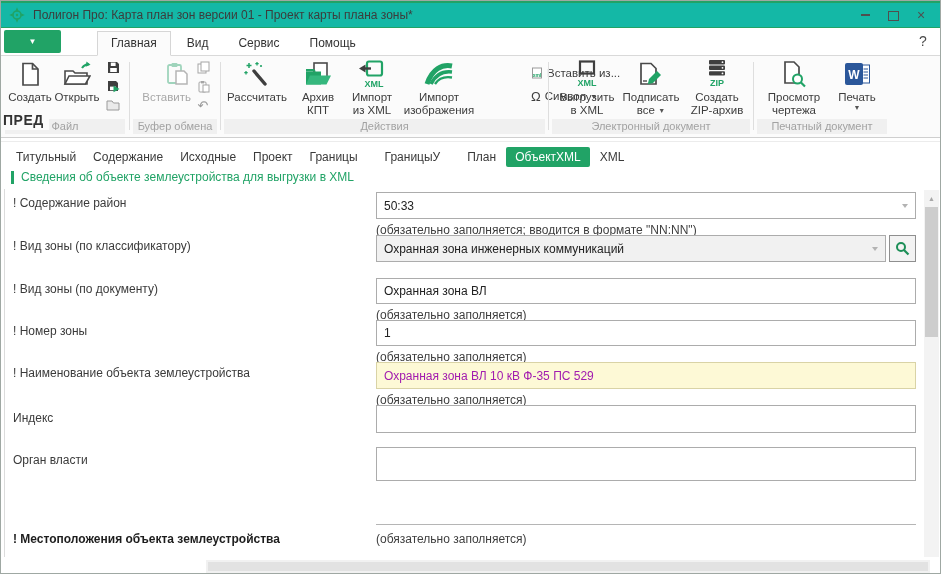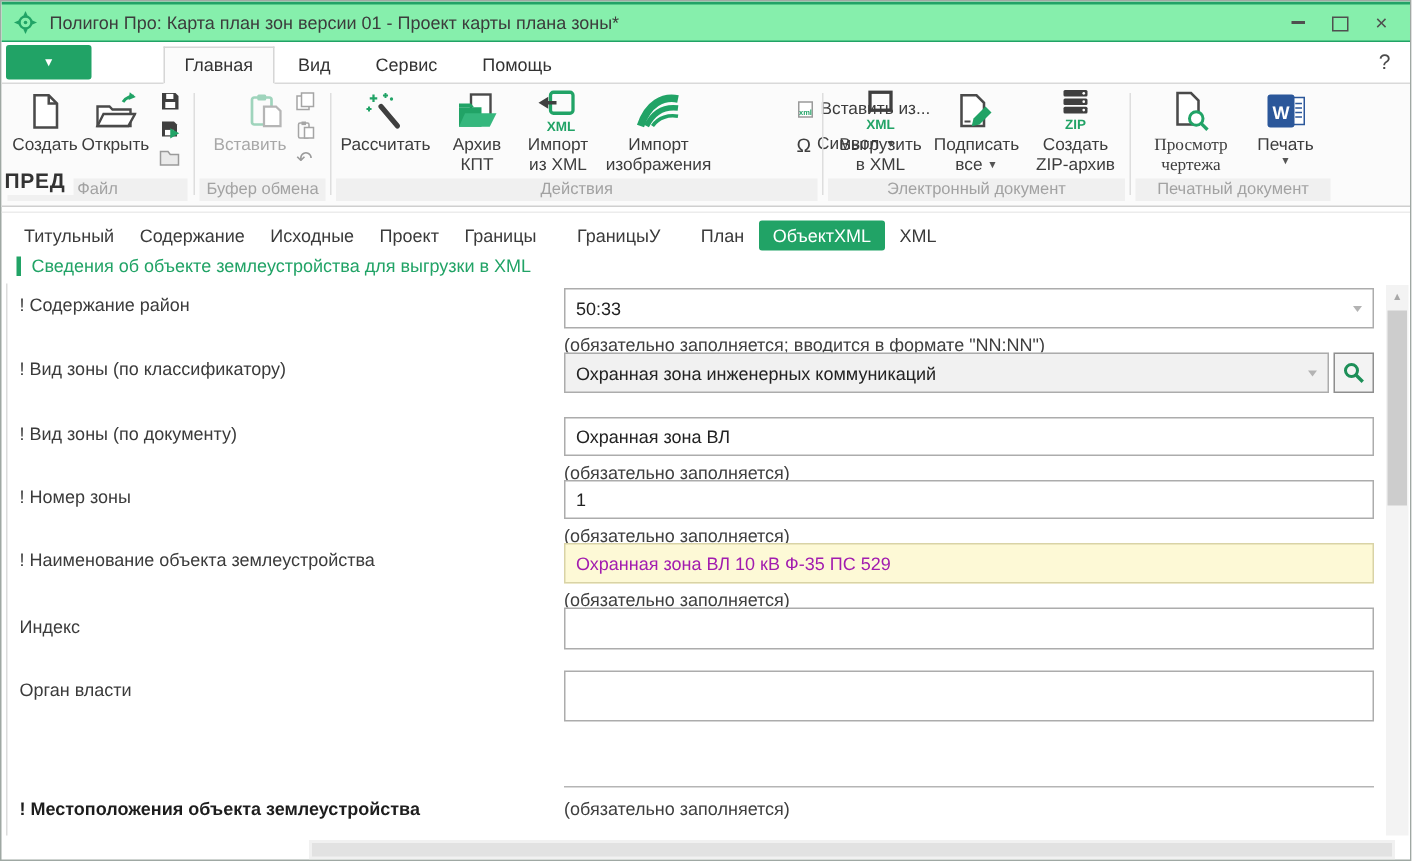--- a/index.html
+++ b/index.html
@@ -1,36 +1,36 @@
 <!DOCTYPE html>
 <html><head>
 <meta charset="utf-8">
 <style>
   html,body{margin:0;padding:0;background:#e9e9e9;}
   .app{position:relative;width:941px;height:574px;background:#ffffff;
        font-family:"Liberation Sans",sans-serif;border:1px solid #9fa8a3;
        box-sizing:border-box;overflow:hidden;}
 
   
-  .titlebar{position:absolute;left:0;top:0;right:0;height:27px;background:#86efac;
+  .titlebar{position:absolute;left:0;top:0;right:0;height:27px;background:#14b8a6;
             border-top:2px solid #21a366;border-bottom:1px solid #21a366;box-sizing:border-box;}
   .app-icon{position:absolute;left:8px;top:4px;width:16px;height:16px;}
   .win-title{position:absolute;left:32px;top:5px;font-size:12px;color:#3c3c3c;white-space:nowrap;}
   .winbtn{position:absolute;top:3px;width:22px;height:18px;text-align:center;line-height:18px;
           color:#4f4f4f;font-size:13px;cursor:default;}
   .wb-min{right:64px;} .wb-max{right:36px;} .wb-close{right:8px;font-size:14px;}
   .minbar{display:inline-block;width:9px;height:2px;background:#4f4f4f;vertical-align:middle;margin-bottom:2px;}
   .maxbox{display:inline-block;width:9px;height:8px;border:1.5px solid #4f4f4f;vertical-align:middle;}
 
   
   .tabrow{position:absolute;left:0;top:27px;right:0;height:28px;background:#ffffff;
           border-bottom:1px solid #d9d9d9;box-sizing:border-box;}
   .appmenu{position:absolute;left:3px;top:2px;width:57px;height:23px;background:#21a366;border-radius:2px;
            text-align:center;line-height:23px;color:#fff;font-size:8px;}
-  .rtabs{position:absolute;left:76px;top:3px;display:flex;padding-left:32px;}
+  .rtabs{position:absolute;left:64px;top:3px;display:flex;padding-left:32px;}
   .rtab{padding:5px 14px;font-size:12px;color:#333;margin-right:2px;}
   .rtab.active{background:#fbfbfb;border:1px solid #d6d6d6;border-bottom:1px solid #fbfbfb;
                padding:4px 13px;margin-bottom:-1px;position:relative;z-index:3;}
   .help-btn{position:absolute;right:8px;top:4px;width:18px;height:18px;text-align:center;
             line-height:18px;font-size:14px;color:#4a4a4a;}
 
   
   .ribbon{position:absolute;left:0;top:55px;right:0;height:82px;background:#fbfbfb;
           border-bottom:1px solid #cfcfcf;box-sizing:border-box;}
   .rgrp{position:absolute;top:0;height:80px;}
@@ -296,21 +296,21 @@
             <text x="13" y="27" font-size="9" font-weight="bold" fill="#21a366" text-anchor="middle">ZIP</text>
           </svg>
         </span>
         <span class="rlbl">Создать ZIP-архив</span>
       </div>
       <div class="glabel">Электронный документ</div>
     </div>
     <div class="rsep" style="left:752px;"></div>
 
     <div class="rgrp" style="left:754px;width:134px;">
-      <div class="rbtn" style="left:8px;width:62px;font-family:Liberation Serif, serif;">
+      <div class="rbtn" style="left:8px;width:62px;">
         <span class="ric">
           <svg width="26" height="28" viewBox="0 0 26 28">
             <path d="M4 2h9l5 5v16H4z" fill="#fff" stroke="#4a4a4a" stroke-width="1.7"></path>
             <circle cx="16.5" cy="19" r="4.5" fill="#fff" stroke="#21a366" stroke-width="2"></circle>
             <line x1="19.7" y1="22.2" x2="24" y2="26.5" stroke="#21a366" stroke-width="2.2"></line>
           </svg>
         </span>
         <span class="rlbl">Просмотр чертежа</span>
       </div>
       <div class="rbtn" style="left:80px;width:44px;">

